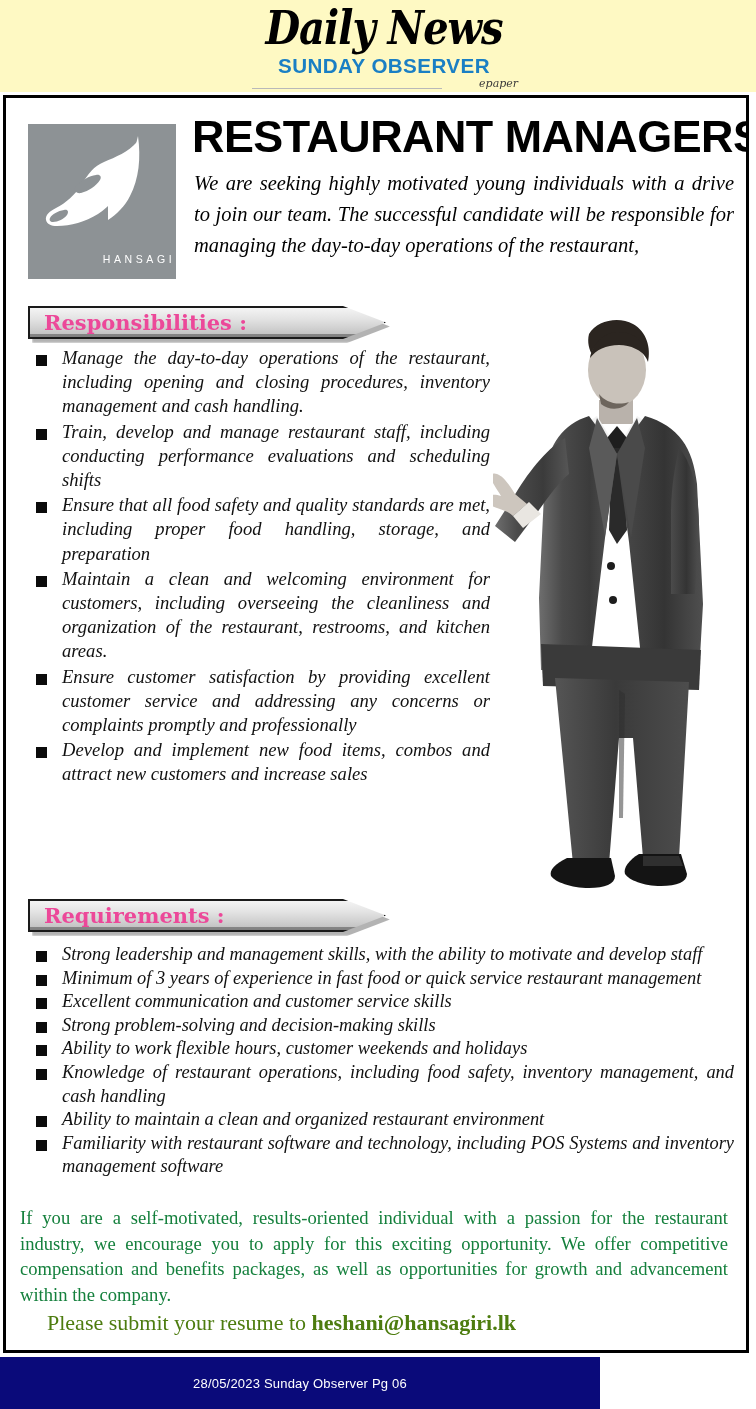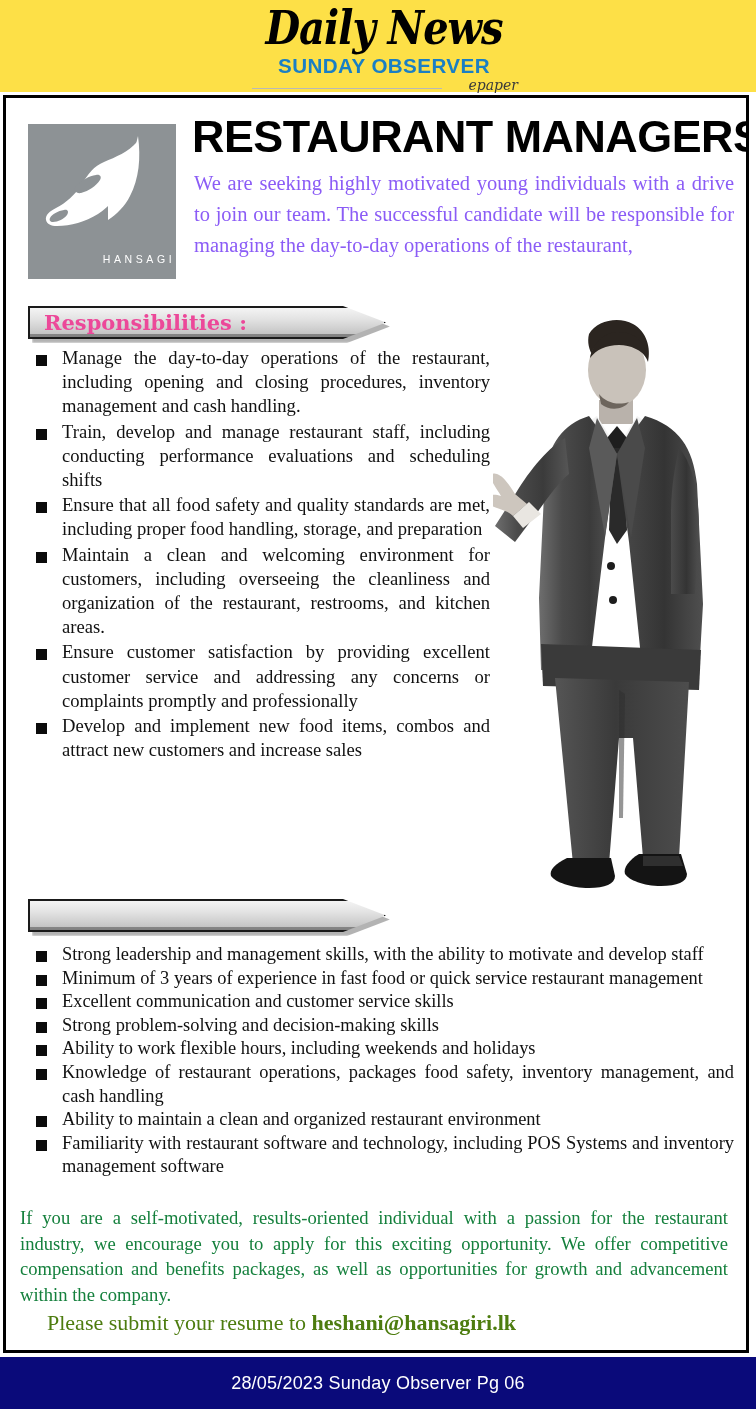--- a/index.html
+++ b/index.html
@@ -14,21 +14,21 @@
     overflow: hidden;
     font-family: "Liberation Serif", serif;
     color: #000;
   }
 
   
   .masthead {
     position: absolute;
     left: 0; top: 0;
     width: 756px; height: 92px;
-    background: #fde047;
+    background: #fef9c3;
   }
   .masthead-inner {
     position: absolute;
     left: 248px; top: 2px;
     width: 272px;
     text-align: center;
   }
   .daily-news {
     font-family: "DejaVu Serif", serif;
     font-weight: bold;
@@ -59,21 +59,21 @@
     position: absolute;
     left: 4px; top: 9px;
     width: 190px; height: 1px;
     background: #b9b9b9;
   }
   .epaper {
     position: absolute;
     right: 2px; top: -2px;
     font-family: "DejaVu Serif", serif;
     font-style: italic;
-    font-size: 14px;
+    font-size: 11px;
     color: #3a3a3a;
   }
 
   
   .ad-box {
     position: absolute;
     left: 3px; top: 95px;
     width: 746px;
     height: 1258px;
     border: 3px solid #000;
@@ -127,21 +127,22 @@
     transform-origin: left center;
     white-space: nowrap;
   }
   .intro {
     position: absolute;
     left: 188px; top: 70px;
     width: 540px;
     font-size: 20.5px;
     line-height: 31px;
     text-align: justify;
-    color: #8b5cf6;
+    color: #000000;
+    font-style: italic;
   }
   .banner-shape {
     position: absolute;
     left: 0; top: 0;
     width: 358px; height: 33px;
     background: linear-gradient(180deg,#f4f4f4 0%,#e3e3e3 38%,#cfcfcf 72%,#bdbdbd 100%);
     border: 2px solid #1a1a1a;
     box-sizing: border-box;
     clip-path: polygon(0 0, 315px 0, 358px 50%, 315px 100%, 0 100%);
   }
@@ -185,20 +186,21 @@
     list-style: none;
     margin: 0;
     padding: 0;
   }
   ul.bullets li {
     position: relative;
     padding-left: 34px;
     margin: 0 0 0 0;
     text-align: justify;
     color: #111;
+    font-style: italic;
   }
   ul.bullets li::before {
     content: "";
     position: absolute;
     left: 8px;
     top: 9px;
     width: 11px; height: 11px;
     background: #0b0b0b;
   }
 
@@ -247,28 +249,28 @@
     line-height: 30px;
     color: #4d7c0f;
     margin-left: 20px;
   }
   .contact b { font-weight: bold; }
 
   
   .footer {
     position: absolute;
     left: 0; bottom: 0;
-    width: 756px; height: 52px;
+    width: 600px; height: 52px;
     background: #0a0a7a;
     color: #ffffff;
     display: flex;
     align-items: center;
     justify-content: center;
     font-family: "Liberation Sans", sans-serif;
-    font-size: 18px;
+    font-size: 13px;
     letter-spacing: 0.2px;
   }
 </style>
 </head>
 <body>
 
 <div class="masthead">
   <div class="masthead-inner">
     <div class="daily-news">Daily News</div>
     <div class="sunday-observer">SUNDAY OBSERVER</div>
@@ -369,29 +371,30 @@
     <li>Train, develop and manage restaurant staff, including conducting performance evaluations and scheduling shifts</li>
     <li>Ensure that all food safety and quality standards are met, including proper food handling, storage, and preparation</li>
     <li>Maintain a clean and welcoming environment for customers, including overseeing the cleanliness and organization of the restaurant, restrooms, and kitchen areas.</li>
     <li>Ensure customer satisfaction by providing excellent customer service and addressing any concerns or complaints promptly and professionally</li>
     <li>Develop and implement new food items, combos and attract new customers and increase sales</li>
   </ul>
 
   <div class="banner-wrap" id="requirements-banner">
     <div class="banner-shadow"></div>
     <div class="banner-shape"></div>
+    <div class="banner-label">Requirements :</div>
   </div>
 
   <ul class="bullets" id="requirements-list">
     <li>Strong leadership and management skills, with the ability to motivate and develop staff</li>
     <li>Minimum of  3 years of experience in fast food or quick service restaurant management</li>
     <li>Excellent communication and customer service skills</li>
     <li>Strong problem-solving and decision-making skills</li>
-    <li>Ability to work flexible hours, including weekends and holidays</li>
-    <li>Knowledge of restaurant operations, packages food safety, inventory management, and cash handling</li>
+    <li>Ability to work flexible hours, customer weekends and holidays</li>
+    <li>Knowledge of restaurant operations, including food safety, inventory management, and cash handling</li>
     <li>Ability to maintain a clean and organized restaurant environment</li>
     <li>Familiarity with restaurant software and technology, including POS Systems and inventory management software</li>
   </ul>
 
   <div class="closing">If you are a self-motivated, results-oriented individual with a passion for the restaurant industry, we encourage you to apply for this exciting opportunity. We offer competitive compensation and benefits packages, as well as opportunities for growth and advancement within the company.</div>
 
   <div class="contact">
     <span>Please submit your resume to </span><b>heshani@hansagiri.lk</b>
   </div>
 </div>

